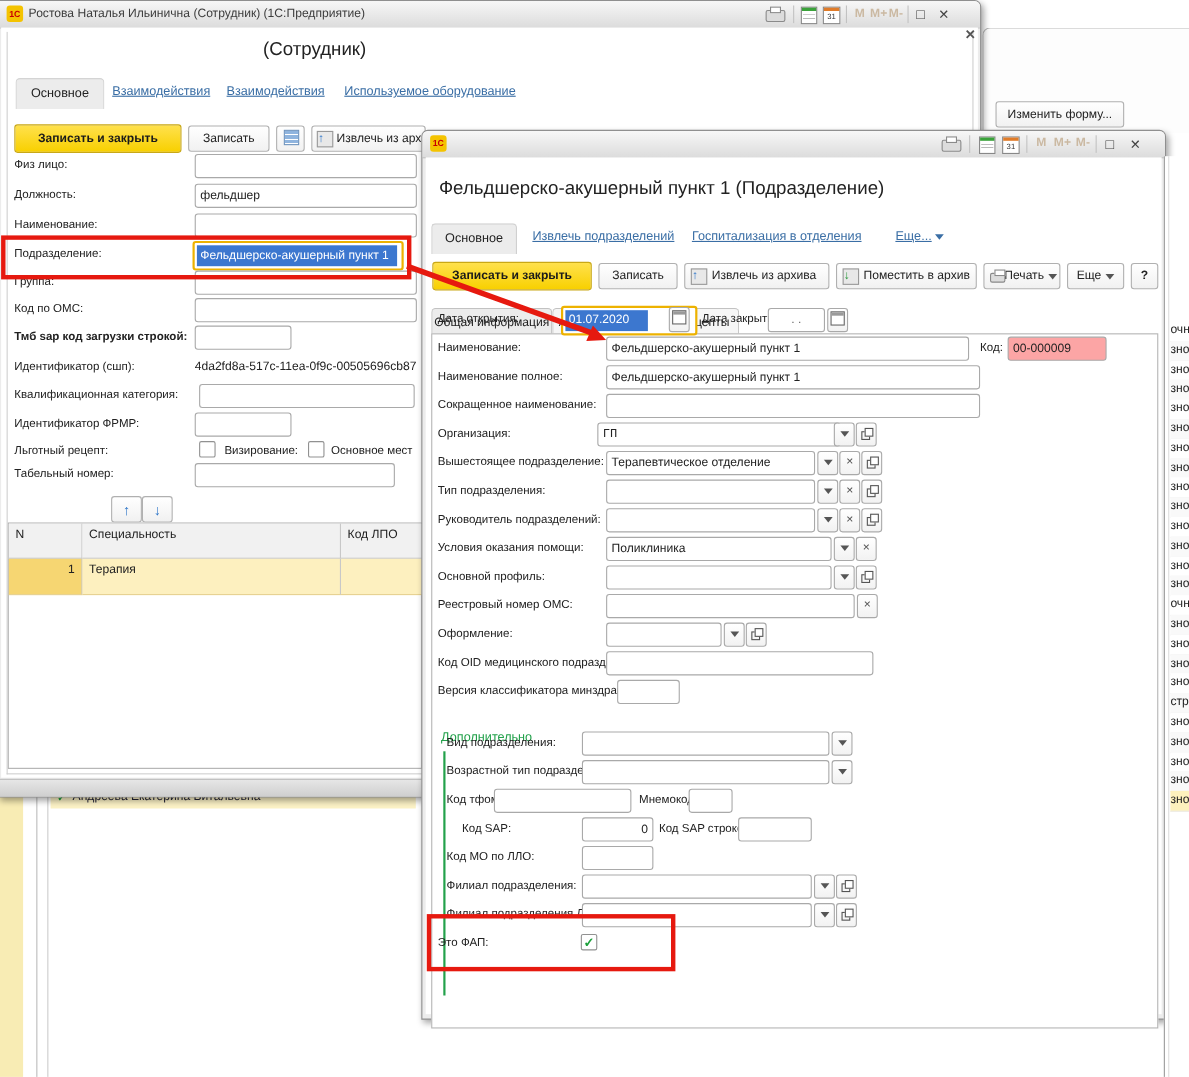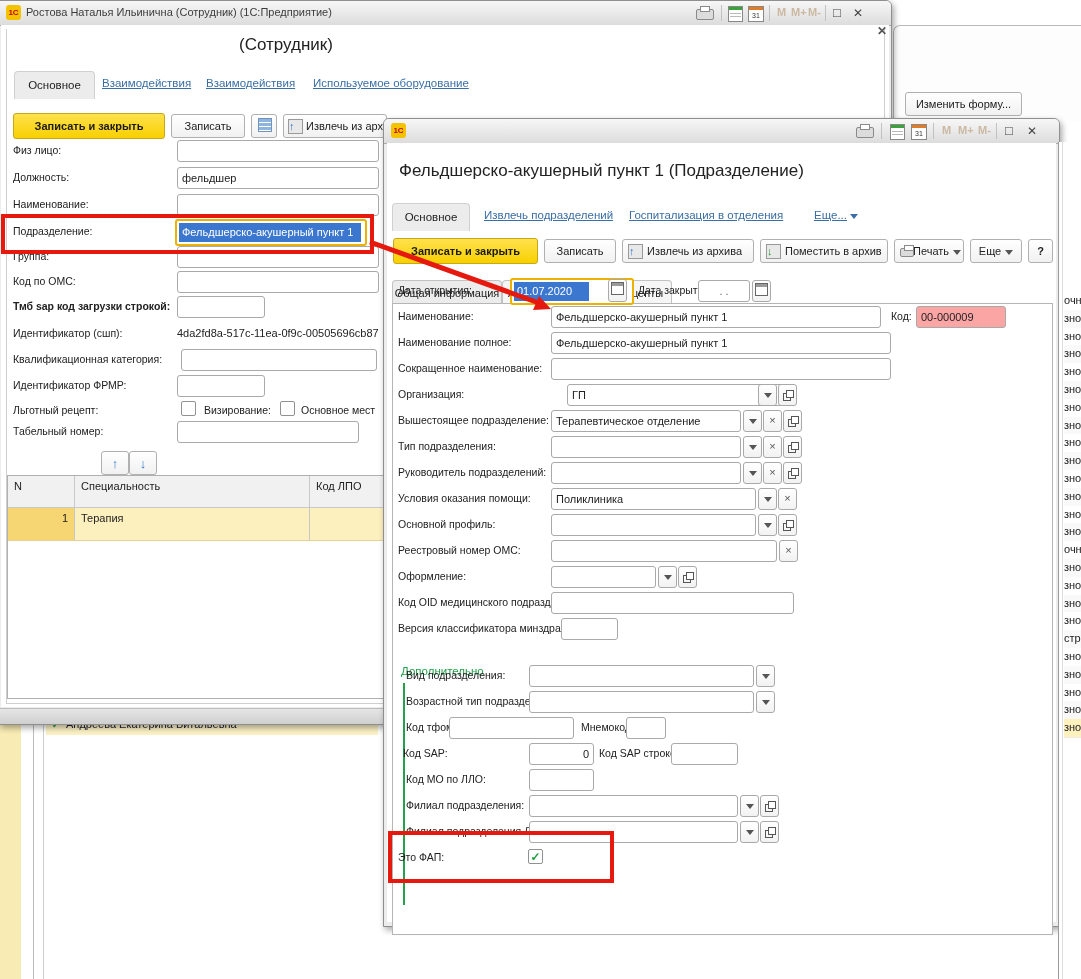--- a/index.html
+++ b/index.html
@@ -231,21 +231,21 @@
           <div class="fbtn" style="left: 365px; top: 137px;"><span class="ic-cal2"></span></div>
           <span class="lbl" style="left: 11px; top: 167px;">Наименование:</span>
           <div class="inp" style="left: 164px; top: 163px; width: 330px;">Фельдшерско-акушерный пункт 1</div>
           <span class="lbl" style="left: 504px; top: 167px;">Код:</span>
           <div class="inp" style="left: 529px; top: 163px; width: 90px; background: #fca5a5;">00-000009</div>
           <span class="lbl" style="left: 11px; top: 193px;">Наименование полное:</span>
           <div class="inp" style="left: 164px; top: 189px; width: 340px;">Фельдшерско-акушерный пункт 1</div>
           <span class="lbl" style="left: 11px; top: 219px;">Сокращенное наименование:</span>
           <div class="inp" style="left: 164px; top: 215px; width: 340px;"></div>
           <span class="lbl" style="left: 11px; top: 245px;">Организация:</span>
-          <div class="inp" style="left: 180px; top: 241px; width: 221px;">ГП</div>
+          <div class="inp" style="left: 156px; top: 241px; width: 221px; font-family: Liberation Mono, monospace;">ГП</div>
           <div class="fbtn" style="left: 371px; top: 241px;"><span class="caret-g" style="margin-left: 0px;"></span></div>
           <div class="fbtn" style="left: 391px; top: 241px;"><span class="ic-open"></span></div>
           <span class="lbl" style="left: 11px; top: 271px;">Вышестоящее подразделение:</span>
           <div class="inp" style="left: 164px; top: 267px; width: 190px;">Терапевтическое отделение</div>
           <div class="fbtn" style="left: 356px; top: 267px;"><span class="caret-g" style="margin-left: 0px;"></span></div>
           <div class="fbtn" style="left: 376px; top: 267px;">×</div>
           <div class="fbtn" style="left: 396px; top: 267px;"><span class="ic-open"></span></div>
           <span class="lbl" style="left: 11px; top: 297px;">Тип подразделения:</span>
           <div class="inp" style="left: 164px; top: 293px; width: 190px;"></div>
           <div class="fbtn" style="left: 356px; top: 293px;"><span class="caret-g" style="margin-left: 0px;"></span></div>
@@ -278,21 +278,21 @@
           <span class="lbl" style="left: 19px; top: 526px;">Вид подразделения:</span>
           <div class="inp" style="left: 142px; top: 522px; width: 225px;"></div>
           <div class="fbtn" style="left: 369px; top: 522px;"><span class="caret-g" style="margin-left: 0px;"></span></div>
           <span class="lbl" style="left: 19px; top: 552px;">Возрастной тип подразделения:</span>
           <div class="inp" style="left: 142px; top: 548px; width: 225px;"></div>
           <div class="fbtn" style="left: 369px; top: 548px;"><span class="caret-g" style="margin-left: 0px;"></span></div>
           <span class="lbl" style="left: 19px; top: 578px;">Код тфомс:</span>
           <div class="inp" style="left: 62px; top: 574px; width: 125px; text-align: left;"></div>
           <span class="lbl" style="left: 194px; top: 578px;">Мнемокод:</span>
           <div class="inp" style="left: 239px; top: 574px; width: 40px;"></div>
-          <span class="lbl" style="left: 16px; top: 604px;">Код SAP:</span>
+          <span class="lbl" style="left: 33px; top: 604px;">Код SAP:</span>
           <div class="inp" style="left: 142px; top: 600px; width: 65px; text-align: right;">0</div>
           <span class="lbl" style="left: 212px; top: 604px;">Код SAP строкой:</span>
           <div class="inp" style="left: 284px; top: 600px; width: 67px;"></div>
           <span class="lbl" style="left: 19px; top: 630px;">Код МО по ЛЛО:</span>
           <div class="inp" style="left: 142px; top: 626px; width: 65px;"></div>
           <span class="lbl" style="left: 19px; top: 656px;">Филиал подразделения:</span>
           <div class="inp" style="left: 142px; top: 652px; width: 209px;"></div>
           <div class="fbtn" style="left: 353px; top: 652px;"><span class="caret-g" style="margin-left: 0px;"></span></div>
           <div class="fbtn" style="left: 373px; top: 652px;"><span class="ic-open"></span></div>
           <span class="lbl" style="left: 19px; top: 682px;">Филиал подразделения ЛЛО:</span>

